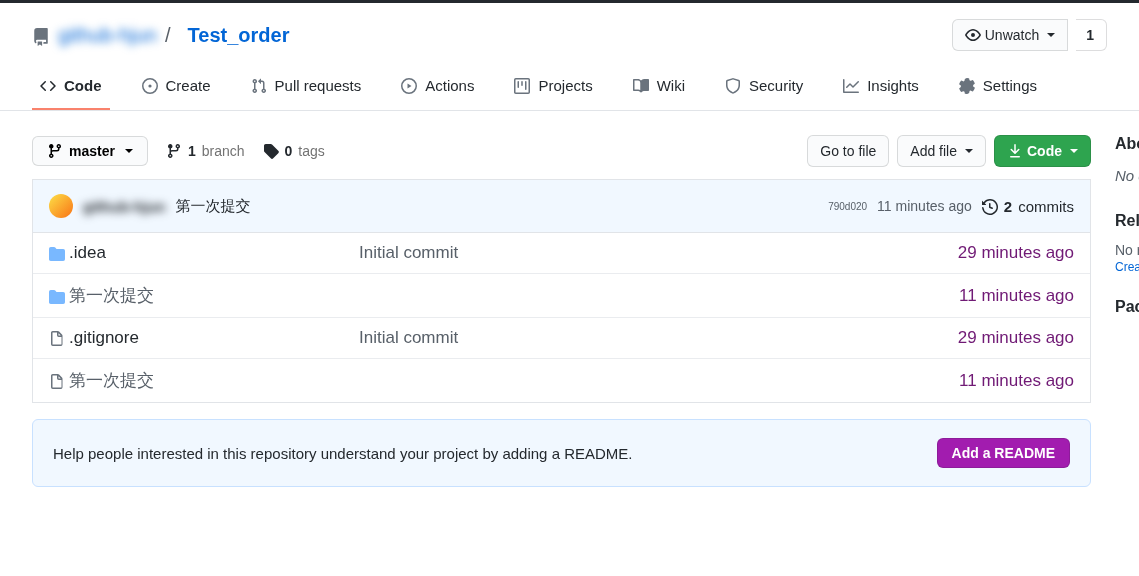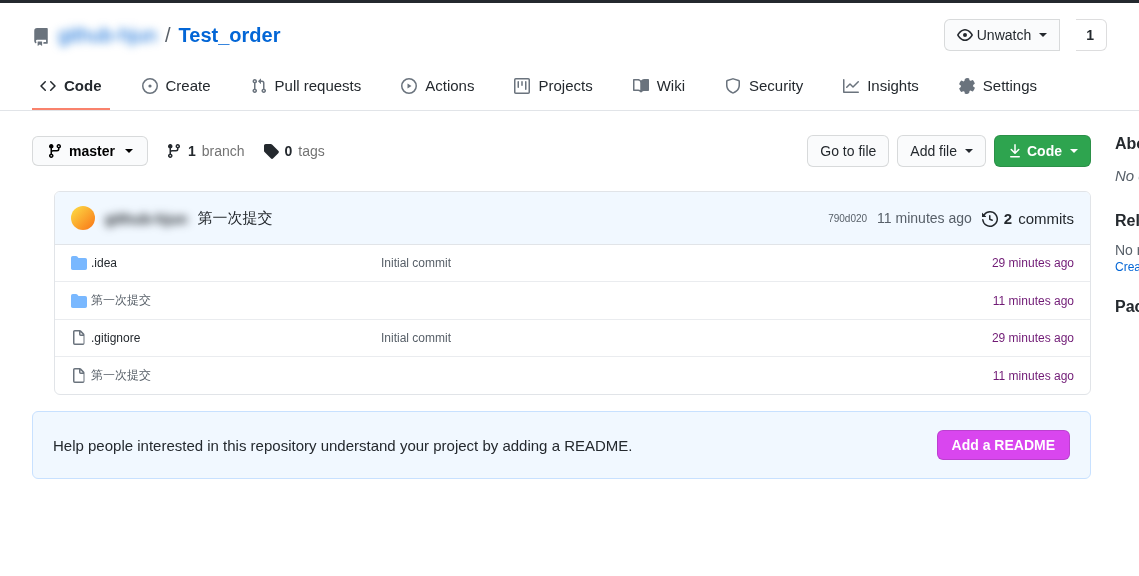--- a/index.html
+++ b/index.html
@@ -23,23 +23,23 @@
     margin-bottom: 16px;
   }
   .repo-title-left {
     display: flex;
     align-items: center;
     gap: 8px;
     font-size: 20px;
   }
   .repo-title-left .owner { color: #0366d6; filter: blur(4px); }
   .repo-title-left .sep { color: #586069; }
-  .repo-title-left .repo-name { color: #0366d6; font-weight: 600; }
+  .repo-title-left .repo-name { color: #0366d6; font-weight: 600; margin-left: 9px; }
   .repo-icon { color: #6a737d; }
-  .repo-title-right { display: flex; gap: 24px; }
+  .repo-title-right { display: flex; gap: 16px; }
   .btn {
     display: inline-flex;
     align-items: center;
     gap: 4px;
     padding: 5px 12px;
     font-size: 14px;
     line-height: 20px;
     border: 1px solid rgba(27,31,35,0.15);
     border-radius: 6px;
     background: #fafbfc;
@@ -95,21 +95,21 @@
   .right { width: 24px; flex: none; overflow: hidden; white-space: nowrap; }
   .right-section { margin-bottom: 24px; }
   .right h3 { font-size: 16px; font-weight: 600; margin-bottom: 12px; }
   .right .desc { color: #586069; font-style: italic; font-size: 15px; line-height: 1.5; }
   .right .muted { color: #586069; font-size: 14px; }
   .right .link { color: #0366d6; font-size: 12px; }
   .action-row {
     display: flex;
     align-items: center;
     justify-content: space-between;
-    margin-bottom: 24px;
+    margin-bottom: 12px;
   }
   .action-left { display: flex; align-items: center; gap: 18px; }
   .action-right { display: flex; align-items: flex-end; gap: 8px; }
   .branch-btn {
     display: inline-flex;
     align-items: center;
     gap: 6px;
     padding: 6px 14px;
     font-size: 14px;
     font-weight: 600;
@@ -123,23 +123,22 @@
   .stat .light { color: #737373; }
   .btn-primary {
     background: #2ea44f;
     color: #fff;
     border-color: rgba(27,31,35,0.15);
     font-weight: 600;
   }
   .btn-primary svg { color: #fff; }
   .file-box {
     border: 1px solid #e1e4e8;
-    border-radius: 6px;
+    border-radius: 0;
     overflow: hidden;
-    margin-left: 22px;
   }
   .commit-row {
     display: flex;
     align-items: center;
     padding: 14px 16px;
     background: #f1f8ff;
     border-bottom: 1px solid #e1e4e8;
     font-size: 15px;
     gap: 10px;
   }
@@ -153,41 +152,41 @@
   .commit-msg { color: #24292e; flex: 1; }
   .commit-sha { color: #586069; font-size: 10px; }
   .commit-time { color: #586069; font-size: 14px; }
   .commits-link { display: inline-flex; align-items: center; gap: 6px; color: #24292e; }
   .commits-link b { font-weight: 600; }
   .file-row {
     display: flex;
     align-items: center;
     padding: 10px 16px;
     border-bottom: 1px solid #eaecef;
-    font-size: 12px;
+    font-size: 17px;
   }
   .file-row:last-child { border-bottom: none; }
   .file-icon { width: 20px; flex: none; color: #6a737d; }
   .file-icon.folder { color: #79b8ff; }
   .file-name { width: 290px; flex: none; color: #24292e; }
   .file-msg { flex: 1; color: #586069; }
   .file-time { color: #701a75; text-align: right; }
   .readme-prompt {
     margin-top: 16px;
     border: 1px solid #c8e1ff;
     background: #f1f8ff;
     border-radius: 6px;
     padding: 18px 20px;
     display: flex;
     align-items: center;
     justify-content: space-between;
     font-size: 15px;
   }
   .readme-btn {
-    background: #d946ef;
+    background: #a21caf;
     color: #fff;
     border: 1px solid rgba(27,31,35,0.15);
     border-radius: 6px;
     padding: 6px 14px;
     font-weight: 600;
     font-size: 14px;
     cursor: pointer;
   }
   svg { display: inline-block; vertical-align: text-bottom; }
 </style>

